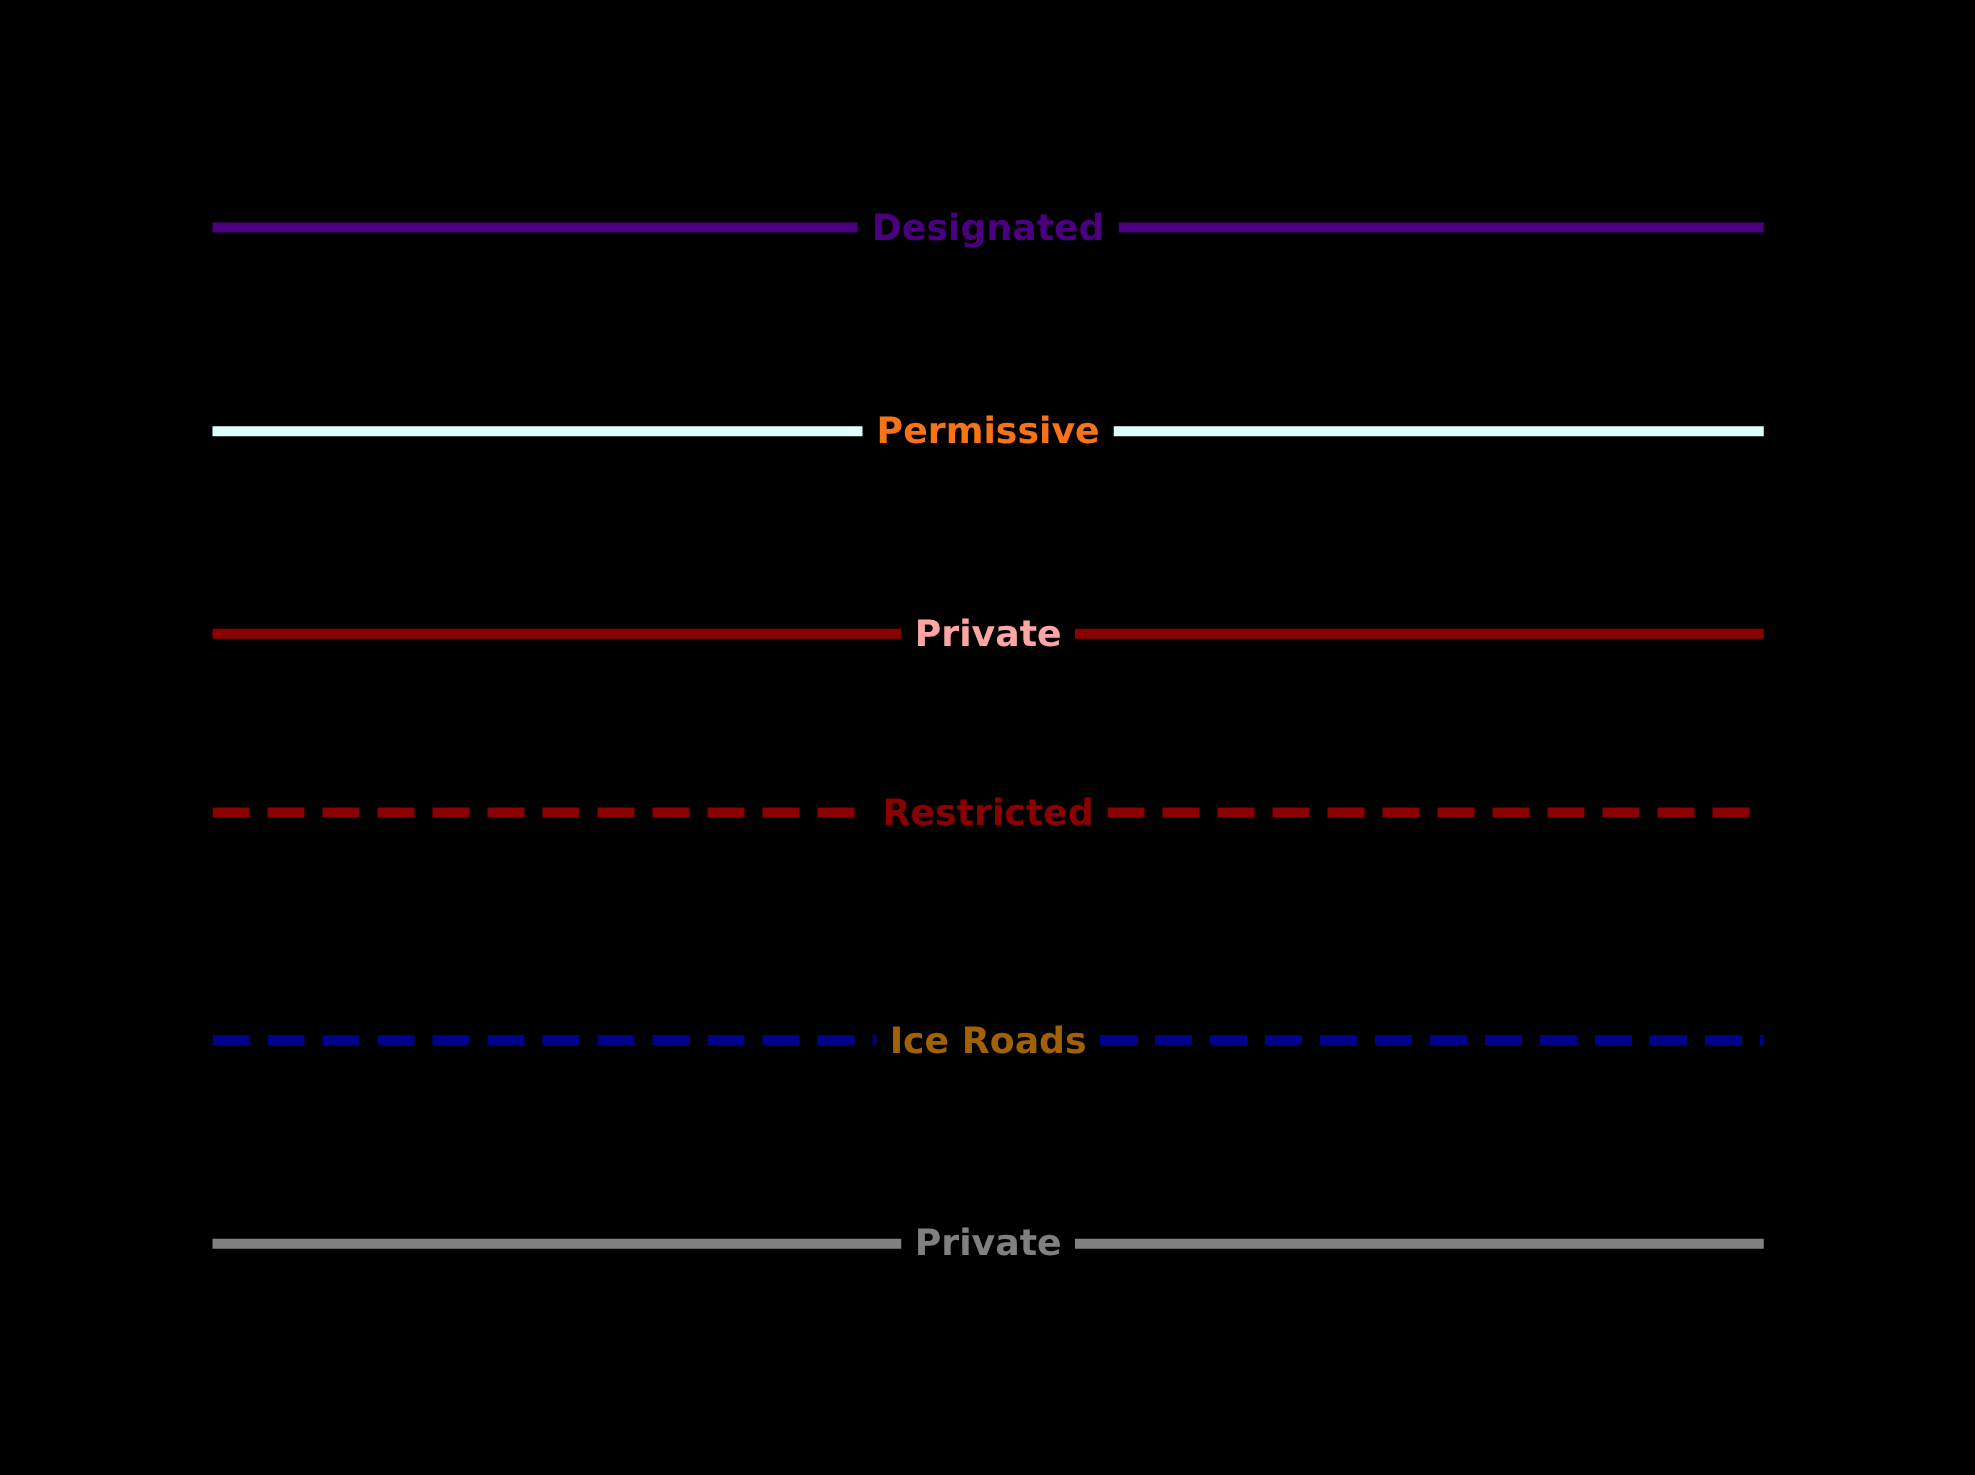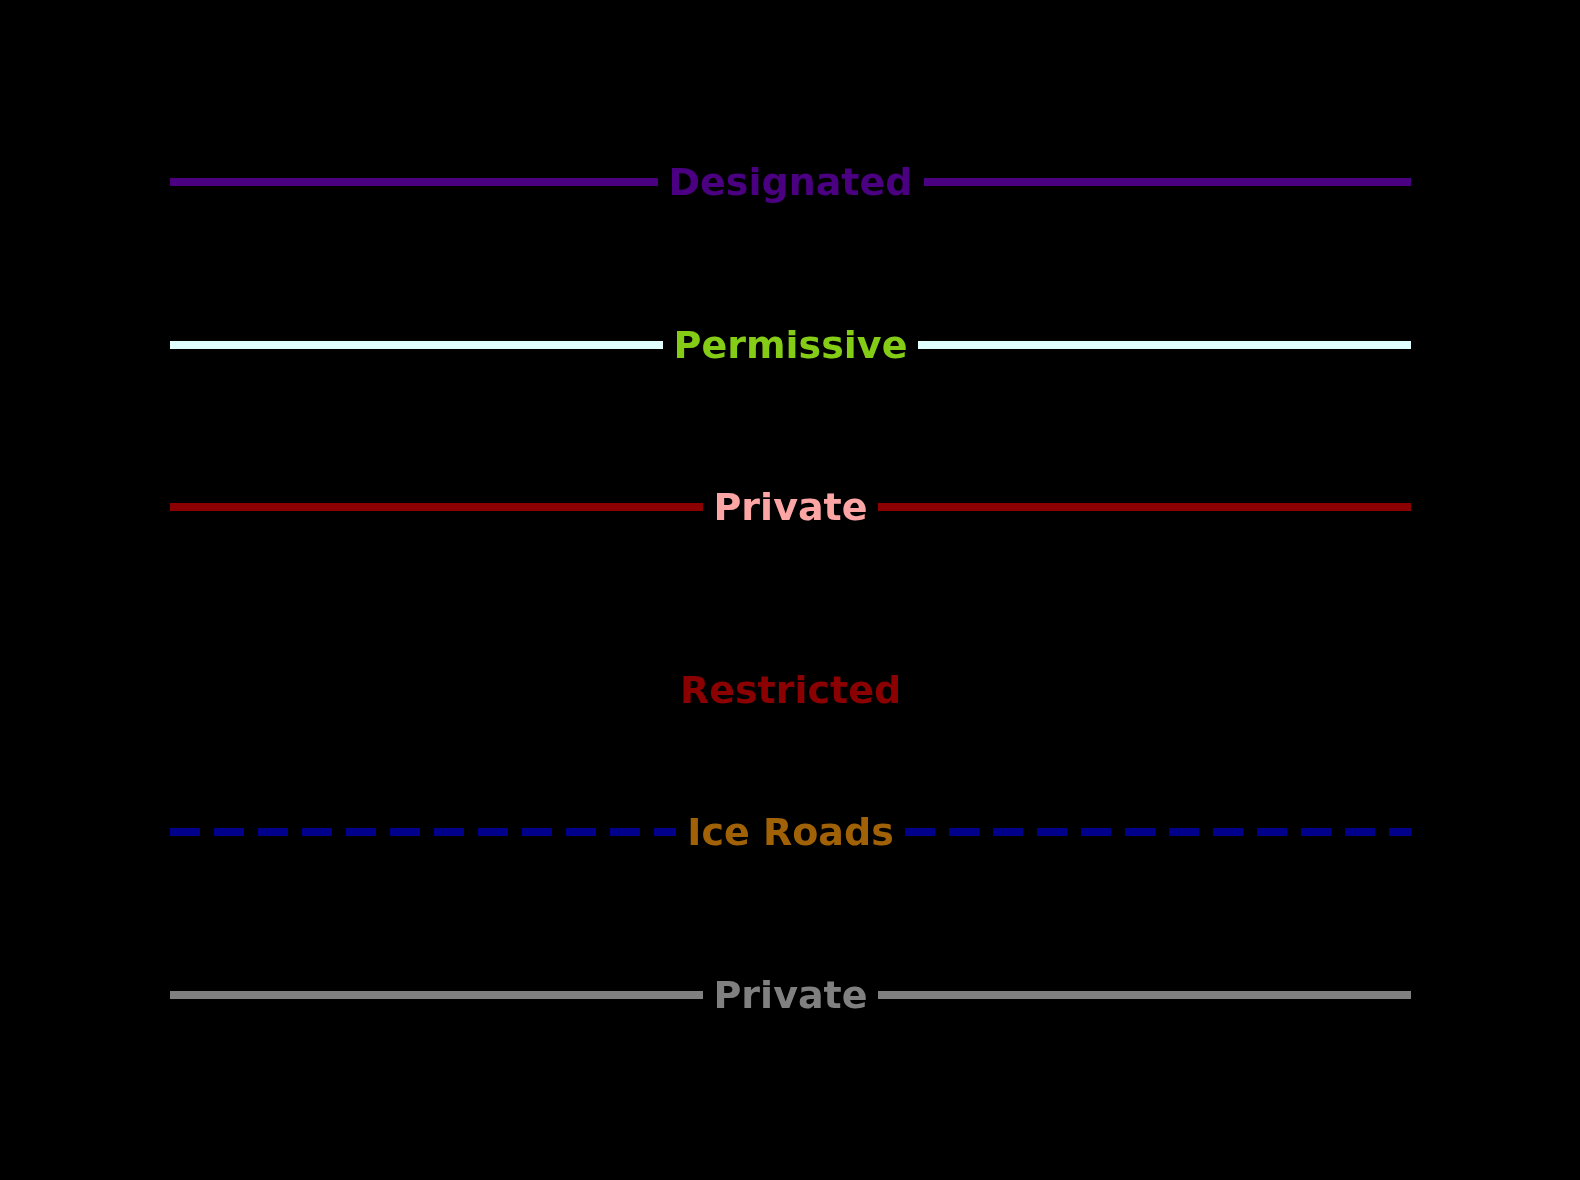--- a/index.html
+++ b/index.html
@@ -33,45 +33,45 @@
   .seg {
     flex: 1 1 0;
     height: 8px;
     background-repeat: repeat-x;
     background-size: 44px 8px; 
   }
   .legend-label {
     flex: 0 0 auto;
     margin: 0 11px;
     font-weight: bold;
-    font-size: 38px;
+    font-size: 29px;
     line-height: 1;
     white-space: nowrap;
   }
 </style>
 </head>
 <body style="background: rgb(0, 0, 0);">
 
 <div class="legend-figure">
     <div class="legend-row" style="top: 152px;">
     <span class="seg seg-left" style="background-color: rgb(75, 0, 130);"></span>
     <span class="legend-label" style="color: rgb(75, 0, 130);">Designated</span>
     <span class="seg seg-right" style="background-color: rgb(75, 0, 130);"></span>
   </div>
     <div class="legend-row" style="top: 314.5px;">
     <span class="seg seg-left" style="background-color: rgb(224, 255, 255);"></span>
-    <span class="legend-label" style="color: #84cc16;">Permissive</span>
+    <span class="legend-label" style="color: #f97316;">Permissive</span>
     <span class="seg seg-right" style="background-color: rgb(224, 255, 255);"></span>
   </div>
     <div class="legend-row" style="top: 477px;">
     <span class="seg seg-left" style="background-color: rgb(139, 0, 0);"></span>
     <span class="legend-label" style="color: #fca5a5;">Private</span>
     <span class="seg seg-right" style="background-color: rgb(139, 0, 0);"></span>
   </div>
-    <div class="legend-row" style="top: 660px; flex-direction: column;">
+    <div class="legend-row" style="top: 620px;">
     <span class="seg seg-left" style="background-image: repeating-linear-gradient(to right, rgb(139, 0, 0) 0px, rgb(139, 0, 0) 30px, transparent 30px, transparent 44px);"></span>
     <span class="legend-label" style="color: rgb(139, 0, 0);">Restricted</span>
     <span class="seg seg-right" style="background-image: repeating-linear-gradient(to right, rgb(139, 0, 0) 0px, rgb(139, 0, 0) 30px, transparent 30px, transparent 44px);"></span>
   </div>
     <div class="legend-row" style="top: 802px;">
     <span class="seg seg-left" style="background-image: repeating-linear-gradient(to right, rgb(0, 0, 139) 0px, rgb(0, 0, 139) 30px, transparent 30px, transparent 44px);"></span>
     <span class="legend-label" style="color: #a16207;">Ice Roads</span>
     <span class="seg seg-right" style="background-image: repeating-linear-gradient(to right, rgb(0, 0, 139) 0px, rgb(0, 0, 139) 30px, transparent 30px, transparent 44px);"></span>
   </div>
     <div class="legend-row" style="top: 964.5px;">

